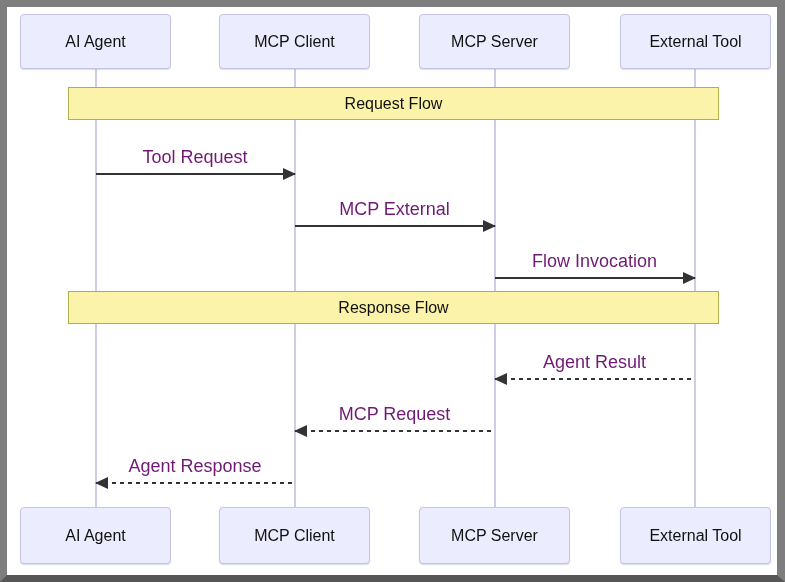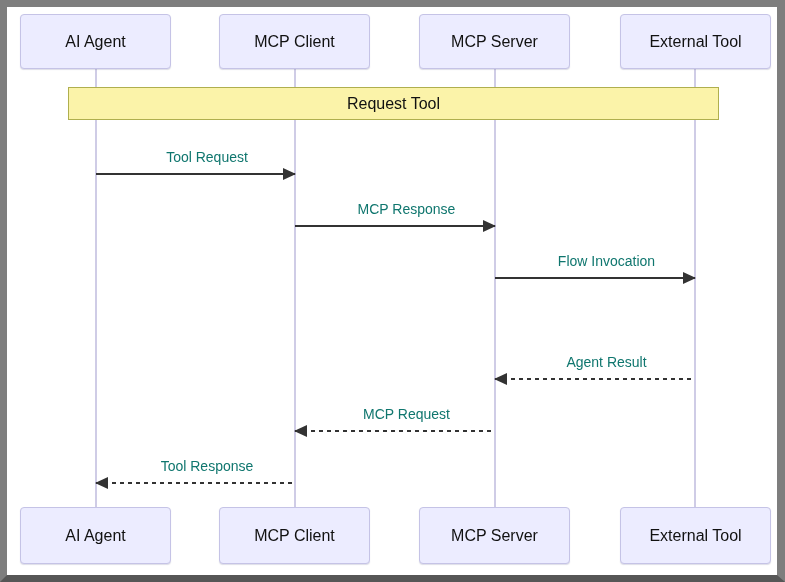--- a/index.html
+++ b/index.html
@@ -36,25 +36,24 @@
     background:var(--section-fill,#FBF3A9);
     border:1px solid var(--section-border,#AFAF4E);
     box-sizing:border-box;
     display:flex;align-items:center;justify-content:center;
     font-size:16px;color:#111;
     z-index:3;
   }
   .msg-label{
     position:absolute;
     transform:translateX(-50%);
-    font-size:14px;color:#0f766e;
+    font-size:18px;color:#701a75;
     white-space:nowrap;
     height:18px;line-height:18px;
     z-index:2;
-    margin-left:12px;
   }
   .msg-line{
     position:absolute;height:2px;z-index:2;
   }
   .msg-line.solid{background:var(--arrow,#333333);}
   .msg-line.dotted{
     background:repeating-linear-gradient(90deg,var(--arrow,#333333) 0 4px,transparent 4px 8px);
   }
   .arrowhead{
     position:absolute;width:0;height:0;top:-5px;
@@ -81,61 +80,64 @@
     <span>MCP Client</span>
   </div>
   <div class="actor" style="left:412px;top:7px">
     <span>MCP Server</span>
   </div>
   <div class="actor" style="left:613px;top:7px">
     <span>External Tool</span>
   </div>
 
   <div class="band" style="top:80px">
-    <span>Request Tool</span>
+    <span>Request Flow</span>
   </div>
 
   <div>
     <span class="msg-label" style="left:188px;top:141px">Tool Request</span>
     <div class="msg-line solid" style="left:88.5px;top:166px;width:199px">
       <div class="arrowhead right"></div>
     </div>
   </div>
 
   <div>
-    <span class="msg-label" style="left:387.5px;top:193px">MCP Response</span>
+    <span class="msg-label" style="left:387.5px;top:193px">MCP External</span>
     <div class="msg-line solid" style="left:287.5px;top:218px;width:200px">
       <div class="arrowhead right"></div>
     </div>
   </div>
 
   <div>
     <span class="msg-label" style="left:587.5px;top:245px">Flow Invocation</span>
     <div class="msg-line solid" style="left:487.5px;top:270px;width:200px">
       <div class="arrowhead right"></div>
     </div>
   </div>
 
+  <div class="band" style="top:284px">
+    <span>Response Flow</span>
+  </div>
 
   <div>
     <span class="msg-label" style="left:587.5px;top:346px">Agent Result</span>
     <div class="msg-line dotted" style="left:487.5px;top:371px;width:200px">
       <div class="arrowhead left"></div>
     </div>
   </div>
 
   <div>
     <span class="msg-label" style="left:387.5px;top:398px">MCP Request</span>
     <div class="msg-line dotted" style="left:287.5px;top:423px;width:200px">
       <div class="arrowhead left"></div>
     </div>
   </div>
 
   <div>
-    <span class="msg-label" style="left:188px;top:450px">Tool Response</span>
+    <span class="msg-label" style="left:188px;top:450px">Agent Response</span>
     <div class="msg-line dotted" style="left:88.5px;top:475px;width:199px">
       <div class="arrowhead left"></div>
     </div>
   </div>
 
   <div class="actor" style="left:13px;top:500px;height:57px">
     <span>AI Agent</span>
   </div>
   <div class="actor" style="left:212px;top:500px;height:57px">
     <span>MCP Client</span>

